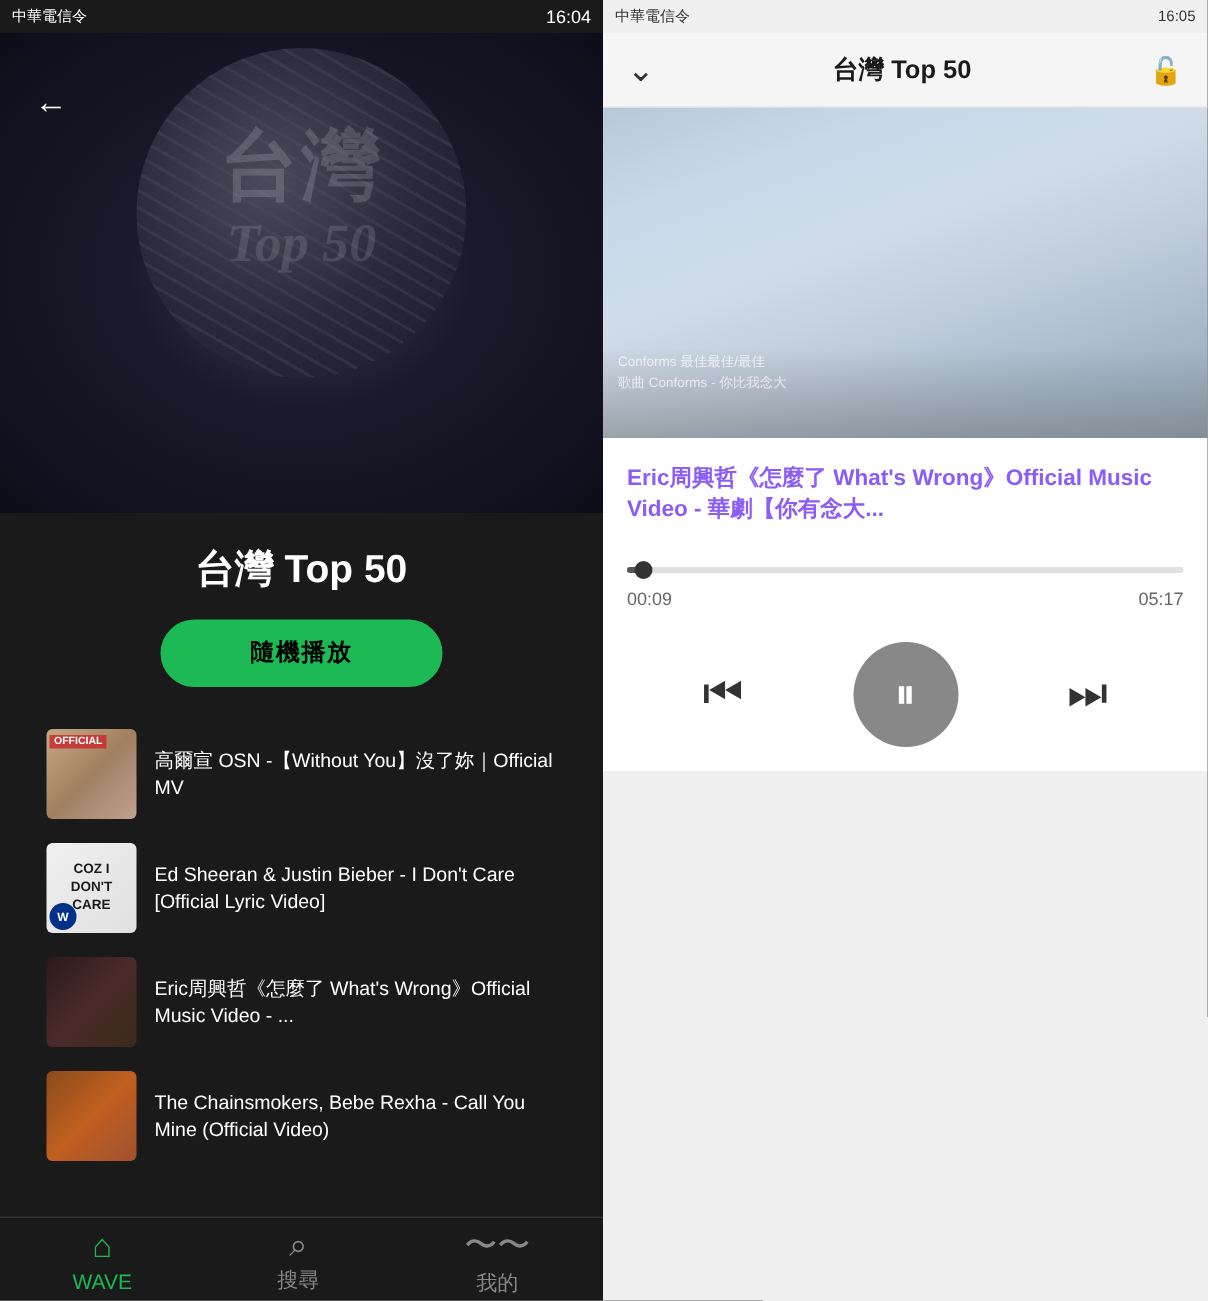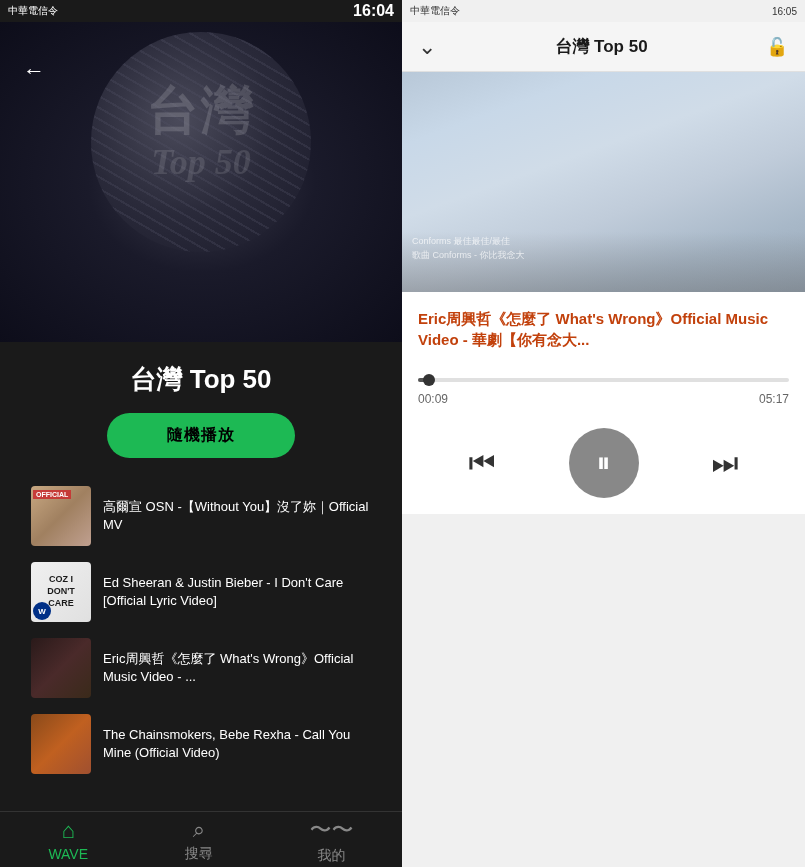--- a/index.html
+++ b/index.html
@@ -31,21 +31,21 @@
       align-items: center;
       justify-content: space-between;
       padding: 0 8px;
       font-size: 10px;
       color: #fff;
       z-index: 10;
       flex-shrink: 0;
     }
 
     .left-status-left { display: flex; align-items: center; gap: 2px; font-size: 10px; }
-    .left-status-right { display: flex; align-items: center; gap: 3px; font-size: 16px; font-weight: bold; }
+    .left-status-right { display: flex; align-items: center; gap: 3px; font-size: 12px; }
 
     .hero-area {
       width: 100%;
       height: 320px;
       position: relative;
       flex-shrink: 0;
       overflow: hidden;
     }
 
     .hero-bg {
@@ -361,21 +361,21 @@
 
     .now-playing-info {
       padding: 16px;
       background: #fff;
       flex-shrink: 0;
     }
 
     .now-playing-title {
       font-size: 15px;
       font-weight: 600;
-      color: #c2410c;
+      color: #8b5cf6;
       line-height: 1.4;
     }
 
     .progress-container {
       padding: 12px 16px 4px;
       background: #fff;
       flex-shrink: 0;
     }
 
     .progress-bar {

